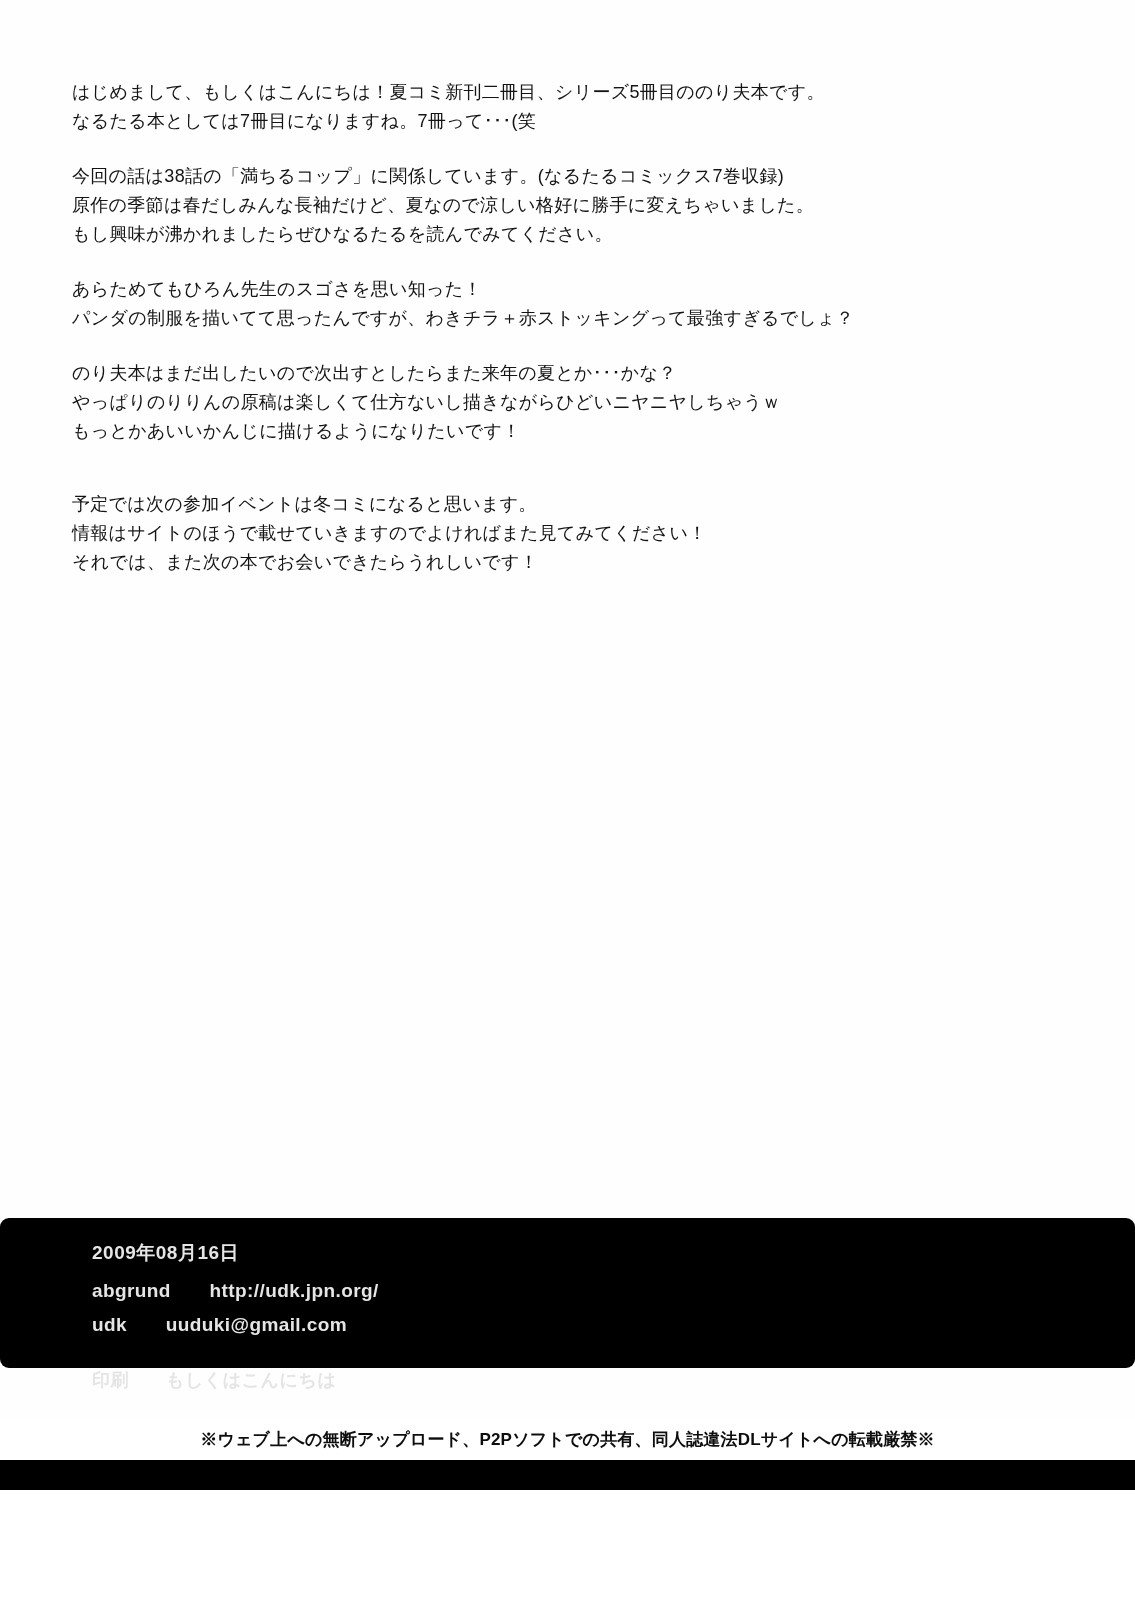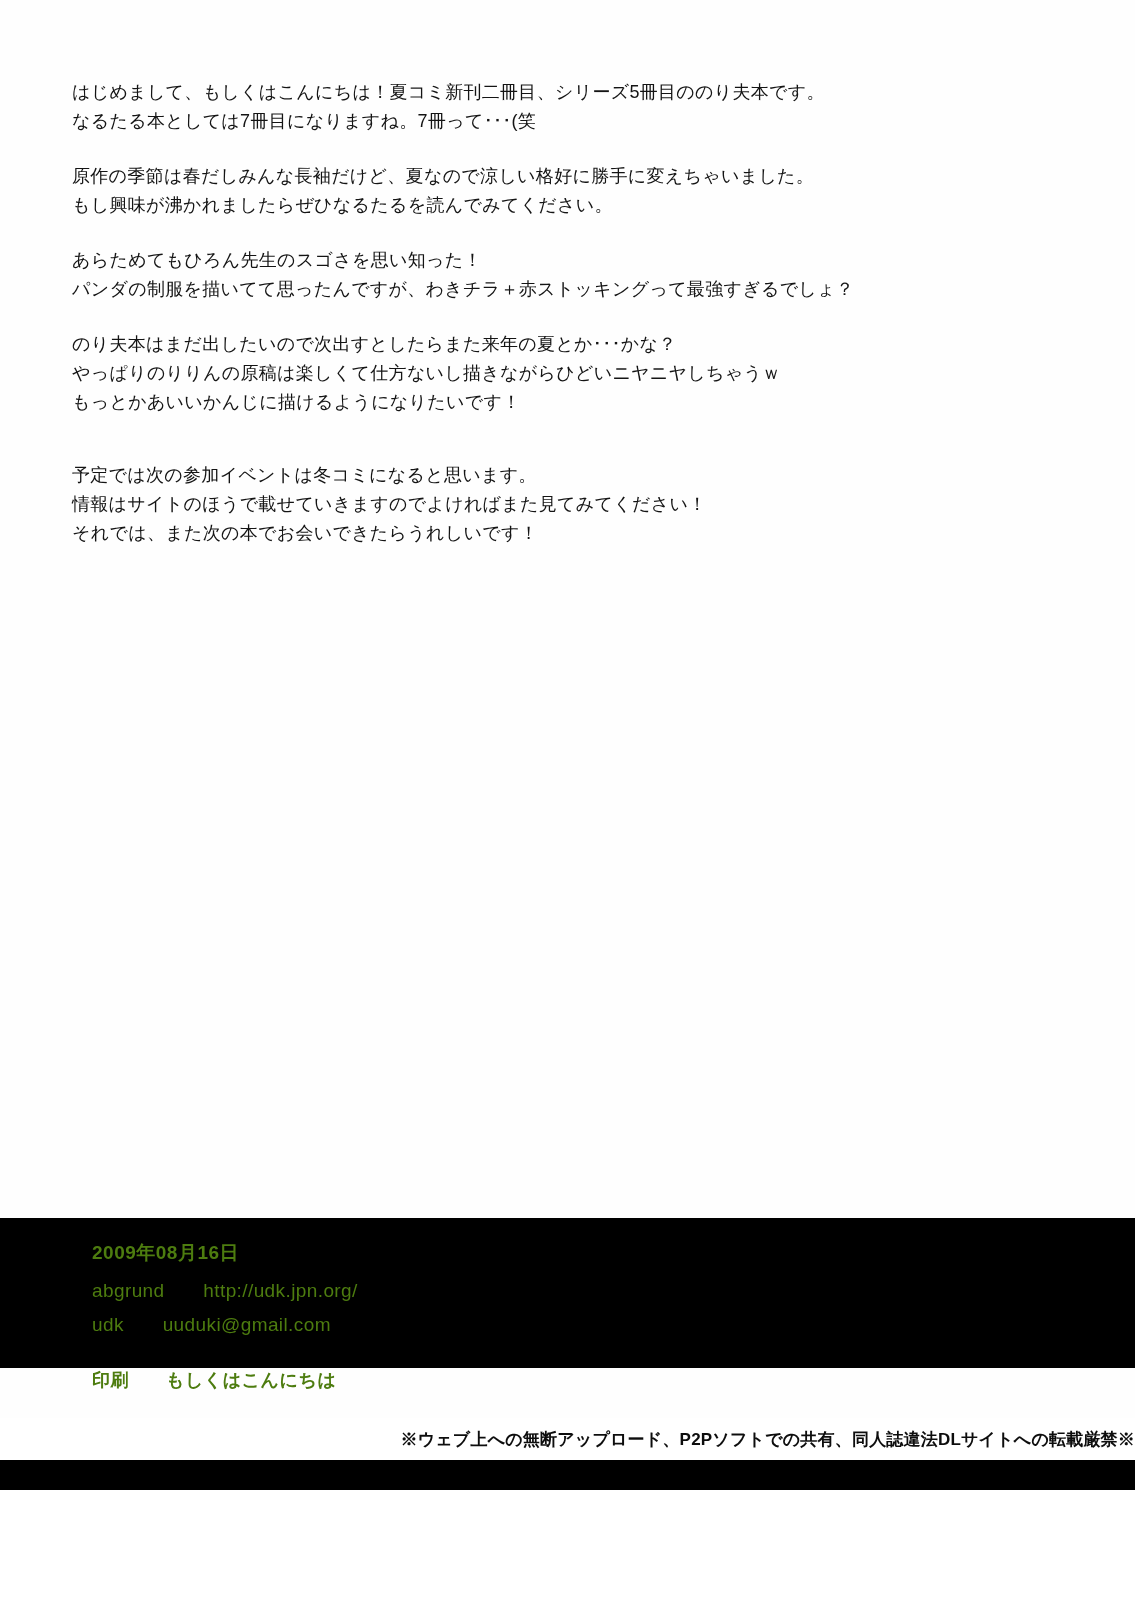--- a/index.html
+++ b/index.html
@@ -61,36 +61,37 @@
   }
 
   
   .colophon {
     position: absolute;
     left: 0;
     top: 1218px;
     width: 1135px;
     height: 150px;
     background: #000000;
-    color: #4d7c0f;
+    color: #e5e5e5;
+    border-radius: 9px;
   }
   .colophon-inner {
     position: absolute;
     left: 92px;
     top: 22px;
   }
   .col-date {
     font-size: 19px;
     font-weight: 700;
     letter-spacing: 0.5px;
     margin-bottom: 12px;
   }
   .col-row {
     font-size: 19px;
-    font-weight: 400;
+    font-weight: 700;
     letter-spacing: 0.4px;
     margin-bottom: 8px;
     white-space: pre;
   }
   .col-print {
     position: absolute;
     left: 92px;
     top: 150px;
     font-size: 18px;
     font-weight: 700;
@@ -101,21 +102,21 @@
   
   .warn-strip {
     position: absolute;
     left: 0;
     top: 1418px;
     width: 1135px;
     height: 42px;
     background: #ffffff;
     display: flex;
     align-items: center;
-    justify-content: flex-end;
+    justify-content: center;
   }
   .warn-text {
     font-size: 17px;
     font-weight: 700;
     letter-spacing: 0.2px;
     color: #0d0d0d;
     white-space: pre;
   }
 
   
@@ -142,20 +143,21 @@
 <div class="page">
 
   <div class="afterword">
 
     <div class="para">
       <div class="line">はじめまして、もしくはこんにちは！夏コミ新刊二冊目、シリーズ5冊目ののり夫本です。</div>
       <div class="line">なるたる本としては7冊目になりますね。7冊って･･･(笑</div>
     </div>
 
     <div class="para">
+      <div class="line">今回の話は38話の「満ちるコップ」に関係しています。(なるたるコミックス7巻収録)</div>
       <div class="line">原作の季節は春だしみんな長袖だけど、夏なので涼しい格好に勝手に変えちゃいました。</div>
       <div class="line">もし興味が沸かれましたらぜひなるたるを読んでみてください。</div>
     </div>
 
     <div class="para">
       <div class="line">あらためてもひろん先生のスゴさを思い知った！</div>
       <div class="line">パンダの制服を描いてて思ったんですが、わきチラ＋赤ストッキングって最強すぎるでしょ？</div>
     </div>
 
     <div class="para">

